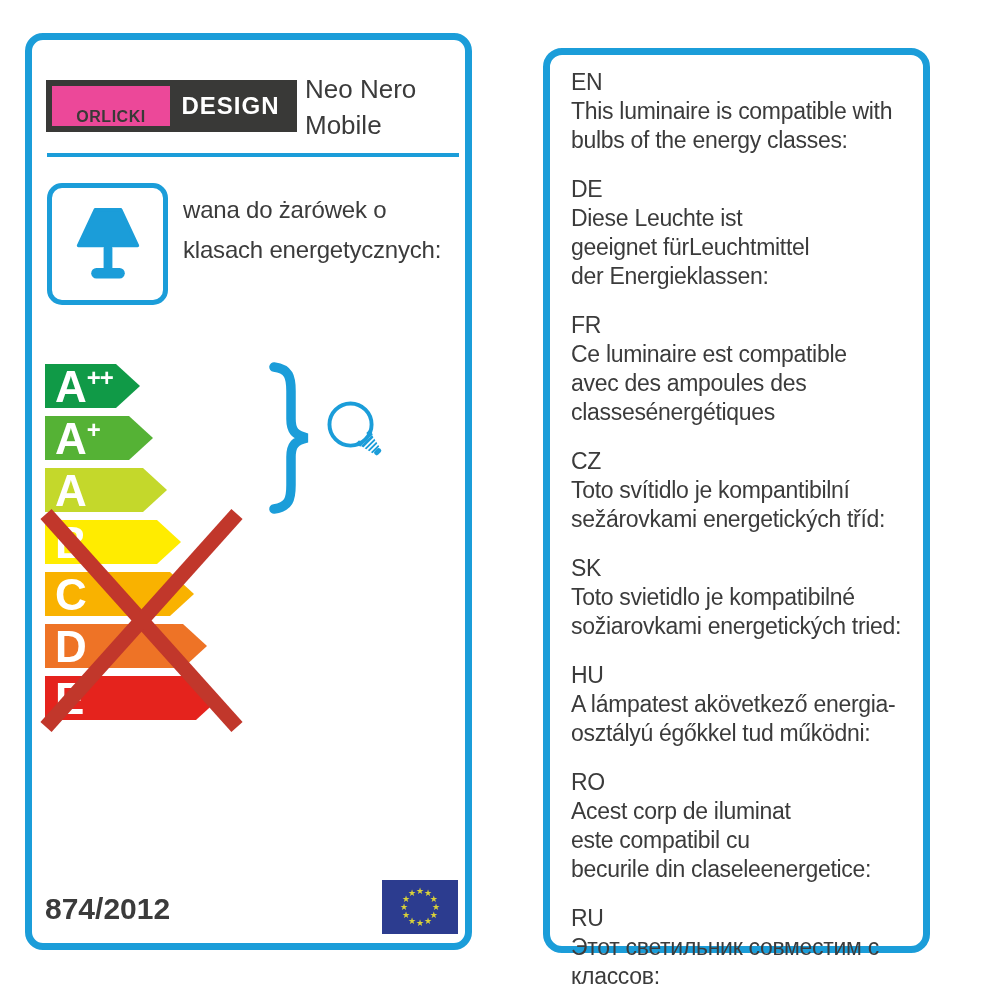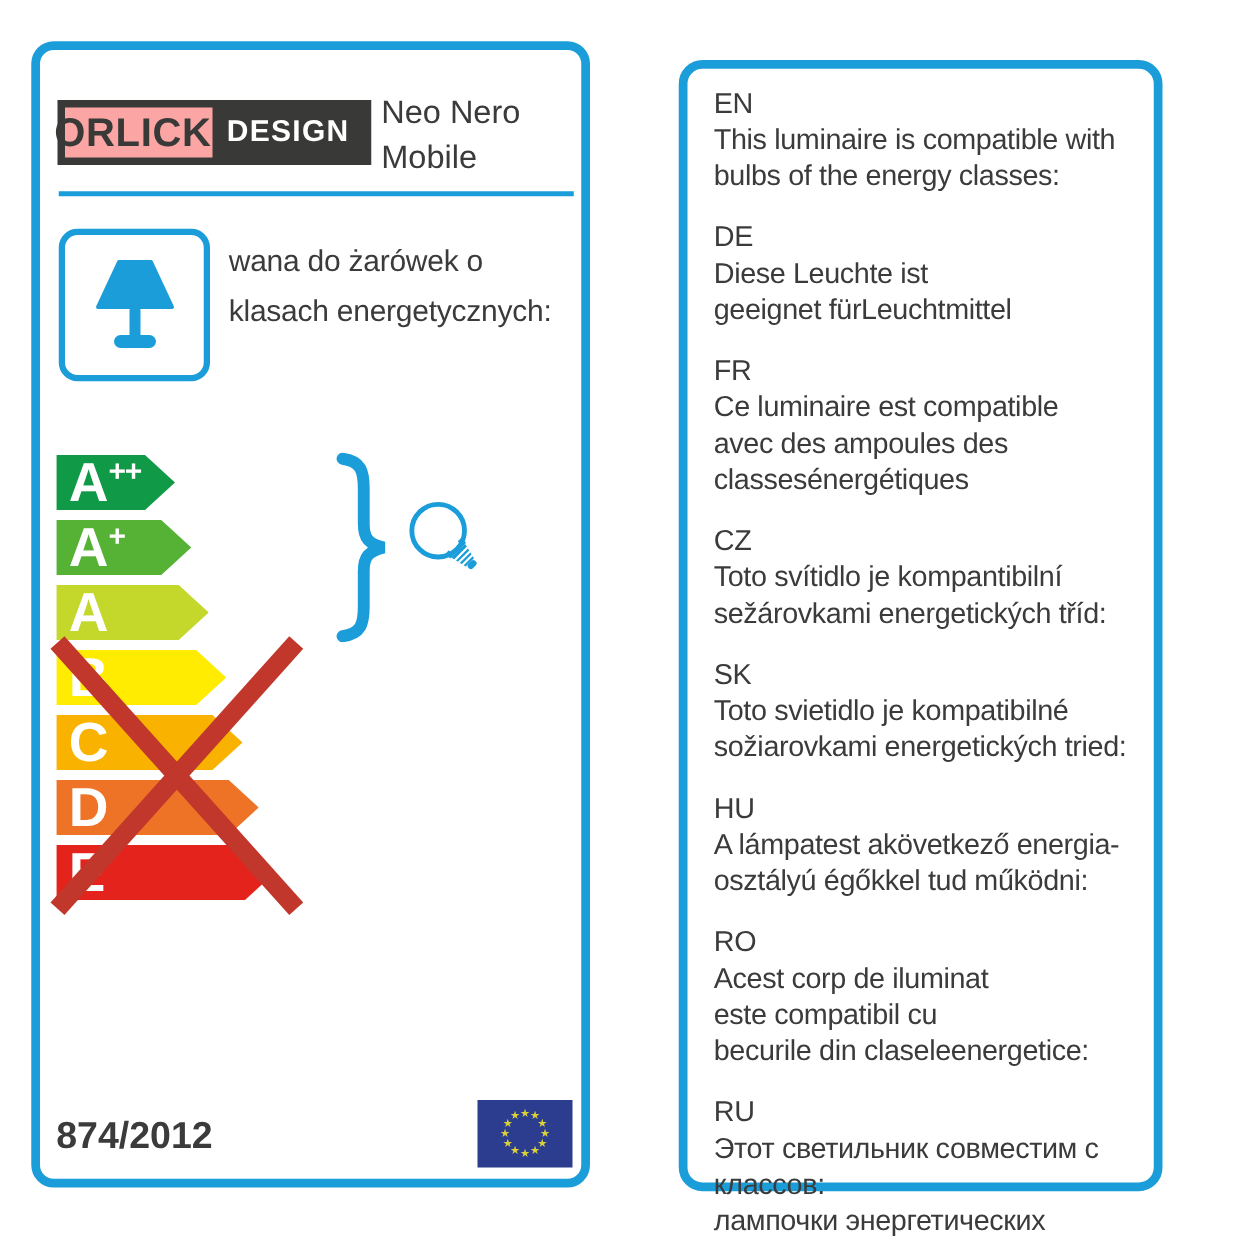--- a/index.html
+++ b/index.html
@@ -21,22 +21,22 @@
   }
   .panel.left{left:25px;top:33px;width:447px;height:917px;border-radius:18px}
   .panel.right{left:543px;top:48px;width:387px;height:905px;border-radius:19px}
 
   
   .logo{
     position:absolute;left:14px;top:40px;width:251px;height:52px;
     background:var(--logo);display:flex;align-items:stretch;padding:6px;gap:0;
   }
   .logo-left{
-    background:#fca5a5;width:118px;display:flex;align-items:center;justify-content:center;
-    font-weight:bold;font-size:32px;color:var(--logo);letter-spacing:.5px;
+    background:#ec4899;width:118px;display:flex;align-items:flex-end;justify-content:center;
+    font-weight:bold;font-size:16px;color:var(--logo);letter-spacing:.5px;
   }
   .logo-right{
     flex:1;display:flex;align-items:center;justify-content:center;
     color:#fff;font-weight:bold;font-size:24px;letter-spacing:1px;
   }
   .product-name{
     position:absolute;left:273px;top:31px;width:150px;text-align:left;
     font-size:26px;line-height:36px;font-weight:400;
   }
   .divider{position:absolute;left:15px;top:113px;width:412px;height:4px;background:var(--accent)}
@@ -174,20 +174,21 @@
   <div class="langs">
       <div class="lang-section">
         <div class="lang-code">EN</div>
         <div class="lang-line">This luminaire is compatible with</div>
         <div class="lang-line">bulbs of the energy classes:</div>
       </div>
       <div class="lang-section">
         <div class="lang-code">DE</div>
         <div class="lang-line">Diese Leuchte ist</div>
         <div class="lang-line">geeignet fürLeuchtmittel</div>
+        <div class="lang-line">der Energieklassen:</div>
       </div>
       <div class="lang-section">
         <div class="lang-code">FR</div>
         <div class="lang-line">Ce luminaire est compatible</div>
         <div class="lang-line">avec des ampoules des</div>
         <div class="lang-line">classesénergétiques</div>
       </div>
       <div class="lang-section">
         <div class="lang-code">CZ</div>
         <div class="lang-line">Toto svítidlo je kompantibilní</div>

